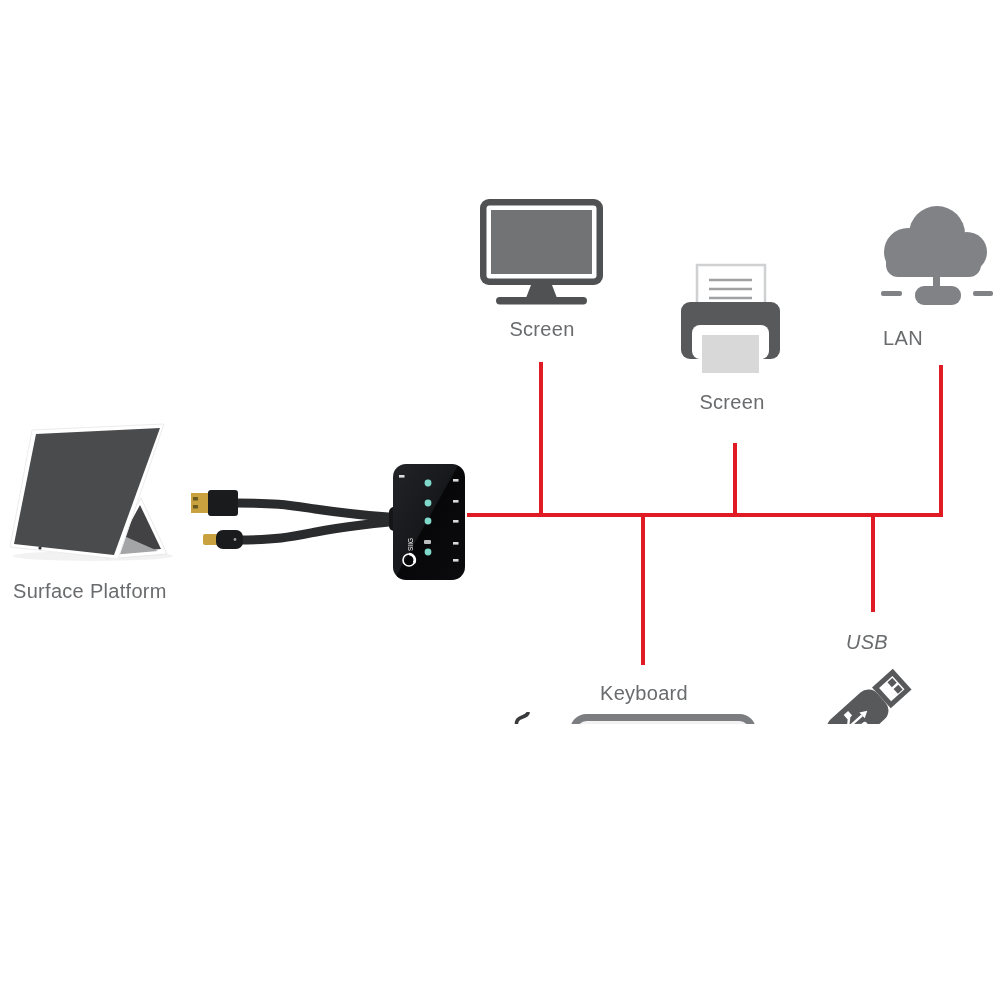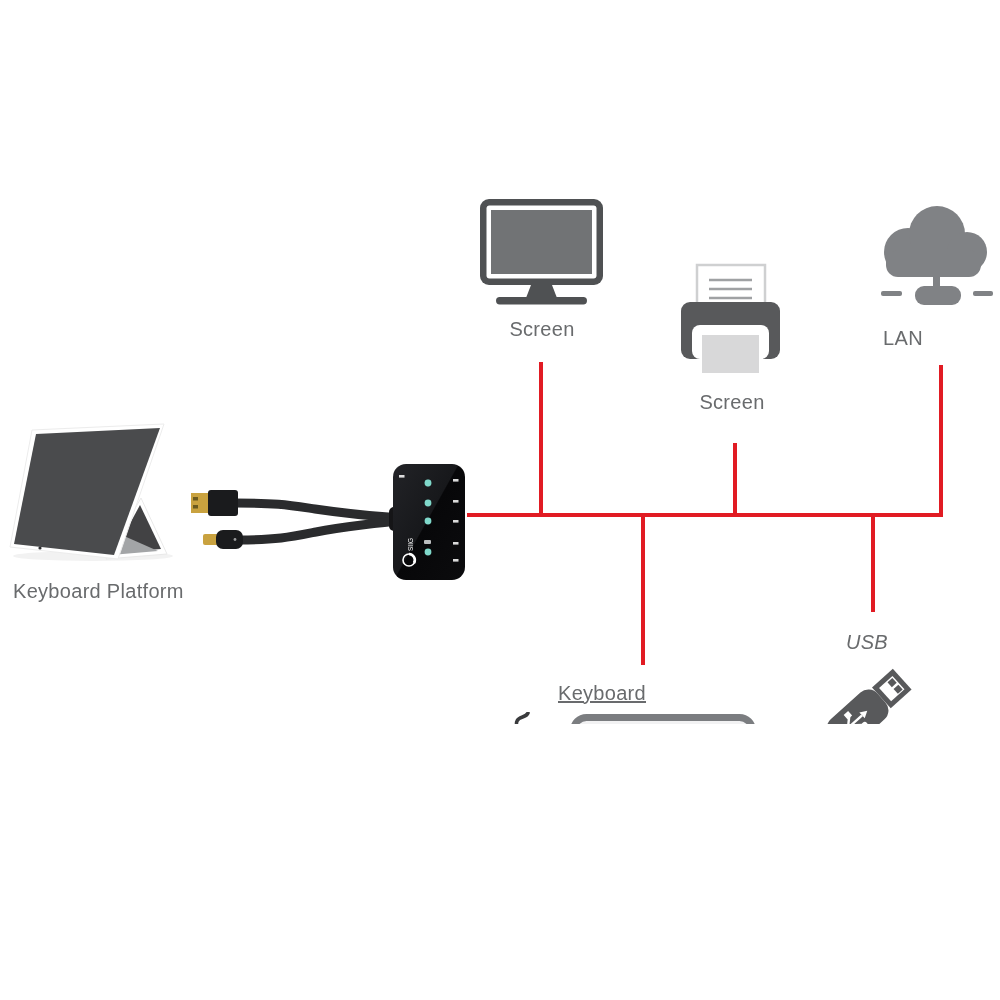--- a/index.html
+++ b/index.html
@@ -86,21 +86,21 @@
     <ellipse cx="88" cy="136" rx="80" ry="5" fill="#f2f2f2"></ellipse>
 
     <polygon points="136,78 162,134 101,139" fill="#ffffff" stroke="#e9e9e9" stroke-width="1"></polygon>
     <polygon points="135,85 156,129 109,133" fill="#424244"></polygon>
     <polygon points="110,112 153,131 106,135" fill="#a3a5a7"></polygon>
 
     <polygon points="27,10 159,4 113,139 5,127" fill="#ffffff" stroke="#ececec" stroke-width="1"></polygon>
     <polygon class="f-slab" points="31,14 155,8 109,135 9,124"></polygon>
     <circle cx="35" cy="128" r="1.6" fill="#2e2f31"></circle>
   </svg>
-  <div class="lbl lbl-left" style="left:13px;top:580px;">Keyboard Platform</div>
+  <div class="lbl lbl-left" style="left:13px;top:580px;">Surface Platform</div>
 
   <svg class="abs" style="left:183px;top:460px;" width="232" height="110" viewBox="0 0 232 110">
     <path class="s-cable" d="M52,43 C95,43 105,45 132,49 S202,57 218,58" stroke-width="9"></path>
     <path class="s-cable" d="M56,80 C95,80 108,77 133,72 S202,62 218,61" stroke-width="9"></path>
     <rect x="206" y="47" width="20" height="24" rx="5" fill="#151517"></rect>
 
     <g>
       <rect class="f-gold" x="8" y="33" width="18" height="20"></rect>
       <rect x="10" y="37" width="5" height="3.5" fill="#6b5a1f"></rect>
       <rect x="10" y="45" width="5" height="3.5" fill="#6b5a1f"></rect>
@@ -143,21 +143,21 @@
       <rect x="8" y="12" width="5.5" height="2.6"></rect>
     </g>
 
     <g>
       <circle cx="18" cy="97" r="6" fill="none" stroke="#ffffff" stroke-width="1.6"></circle>
       <path d="M18,91 a6,6 0 0 1 5,9" fill="none" stroke="#ffffff" stroke-width="2.6"></path>
       <text transform="translate(21.5,88) rotate(-90)" font-size="6.5" fill="#ffffff" font-family="Liberation Sans, DejaVu Sans, sans-serif">SIIG</text>
     </g>
   </svg>
 
-  <div class="lbl" style="left:602px;top:682px;text-decoration:underline;">Keyboard</div>
+  <div class="lbl" style="left:644px;top:682px;">Keyboard</div>
 
   <svg class="abs" style="left:500px;top:712px;" width="46" height="92" viewBox="0 0 46 92">
     <path d="M22,26 C22,18 14,16 17,9 C19,4 26,6 28,1" fill="none" stroke="#3a3b3d" stroke-width="3.5" stroke-linecap="round"></path>
     <rect class="f-dark" x="2" y="24" width="38" height="26" rx="8"></rect>
     <rect class="f-white" x="18.5" y="24" width="5" height="20"></rect>
     <rect class="f-dark" x="19.5" y="29" width="3" height="9" rx="1.5"></rect>
     <rect class="f-dark" x="2" y="53" width="38" height="29" rx="11"></rect>
     <ellipse class="f-white" cx="21" cy="51.5" rx="23" ry="5.5"></ellipse>
   </svg>
 

